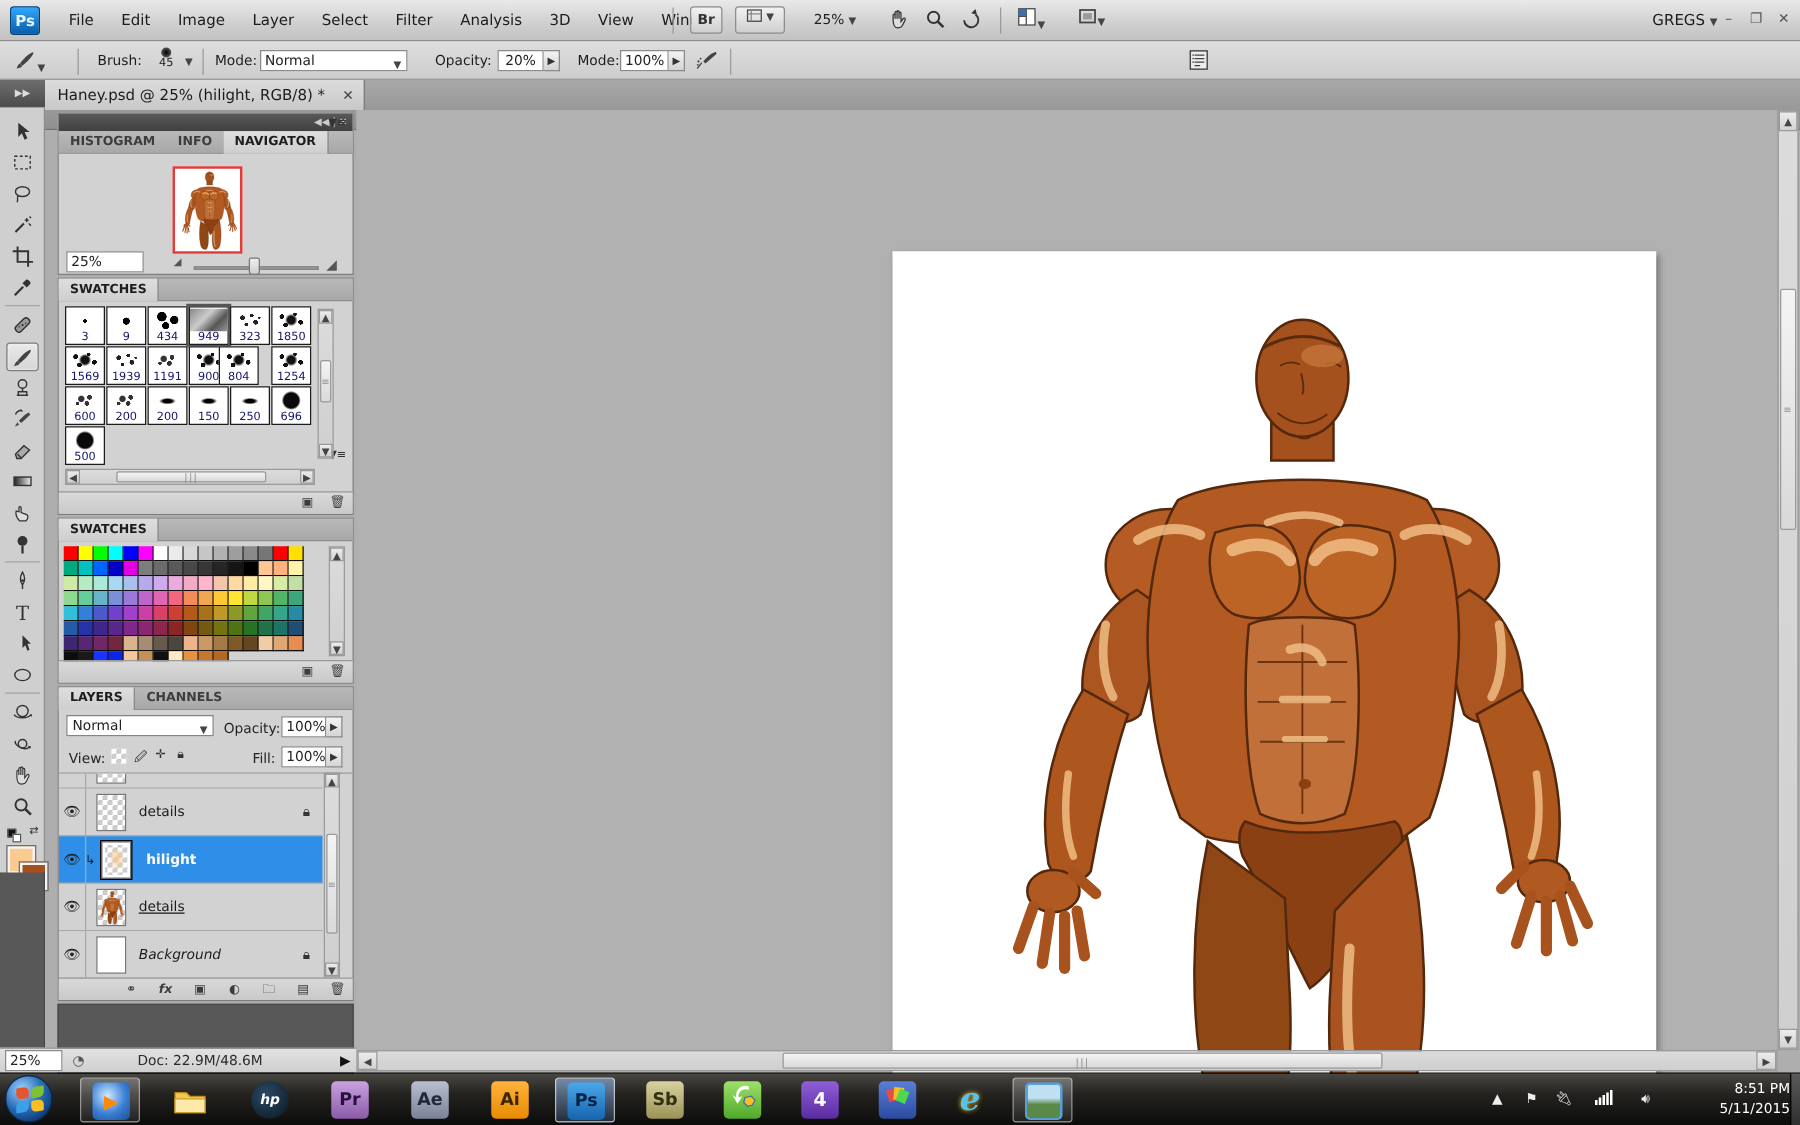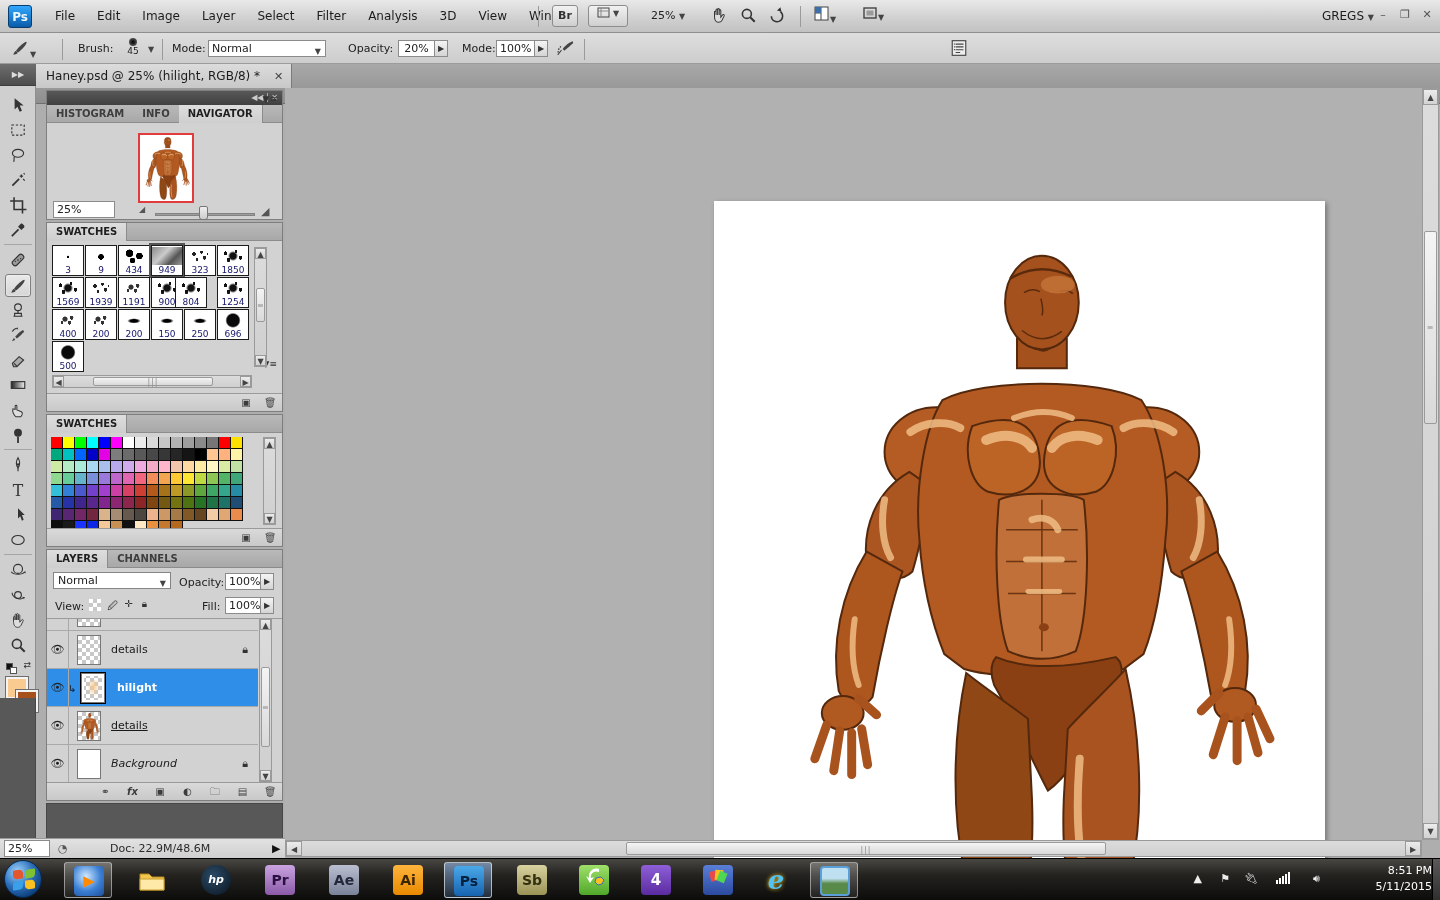--- a/index.html
+++ b/index.html
@@ -525,21 +525,21 @@
         <div class="bcell" style="left: 123px; top: 32px;">
           <div class="bglyph" style="background: radial-gradient(5px, rgb(17, 17, 17) 60%, transparent), radial-gradient(2px at 25% 35%, rgb(17, 17, 17) 90%, transparent), radial-gradient(2px at 75% 60%, rgb(17, 17, 17) 90%, transparent), radial-gradient(1.5px at 60% 25%, rgb(17, 17, 17) 90%, transparent), radial-gradient(2px at 35% 72%, rgb(17, 17, 17) 90%, transparent);"></div>
           <div class="num">804</div>
         </div>
         <div class="bcell" style="left: 165px; top: 32px;">
           <div class="bglyph" style="background: radial-gradient(5px, rgb(17, 17, 17) 60%, transparent), radial-gradient(2px at 25% 35%, rgb(17, 17, 17) 90%, transparent), radial-gradient(2px at 75% 60%, rgb(17, 17, 17) 90%, transparent), radial-gradient(1.5px at 60% 25%, rgb(17, 17, 17) 90%, transparent), radial-gradient(2px at 35% 72%, rgb(17, 17, 17) 90%, transparent);"></div>
           <div class="num">1254</div>
         </div>
         <div class="bcell" style="left: 0px; top: 64px;">
           <div class="bglyph" style="background: radial-gradient(3px at 40% 45%, rgb(51, 51, 51) 70%, transparent), radial-gradient(2px at 62% 38%, rgb(51, 51, 51) 90%, transparent), radial-gradient(2px at 55% 65%, rgb(51, 51, 51) 90%, transparent), radial-gradient(1.5px at 30% 65%, rgb(51, 51, 51) 90%, transparent);"></div>
-          <div class="num">400</div>
+          <div class="num">600</div>
         </div>
         <div class="bcell" style="left: 33px; top: 64px;">
           <div class="bglyph" style="background: radial-gradient(3px at 40% 45%, rgb(51, 51, 51) 70%, transparent), radial-gradient(2px at 62% 38%, rgb(51, 51, 51) 90%, transparent), radial-gradient(2px at 55% 65%, rgb(51, 51, 51) 90%, transparent), radial-gradient(1.5px at 30% 65%, rgb(51, 51, 51) 90%, transparent);"></div>
           <div class="num">200</div>
         </div>
         <div class="bcell" style="left: 66px; top: 64px;">
           <div class="bglyph" style="background: radial-gradient(9px 3.5px at 50% 55%, rgb(0, 0, 0) 40%, transparent 75%);"></div>
           <div class="num">200</div>
         </div>
         <div class="bcell" style="left: 99px; top: 64px;">

